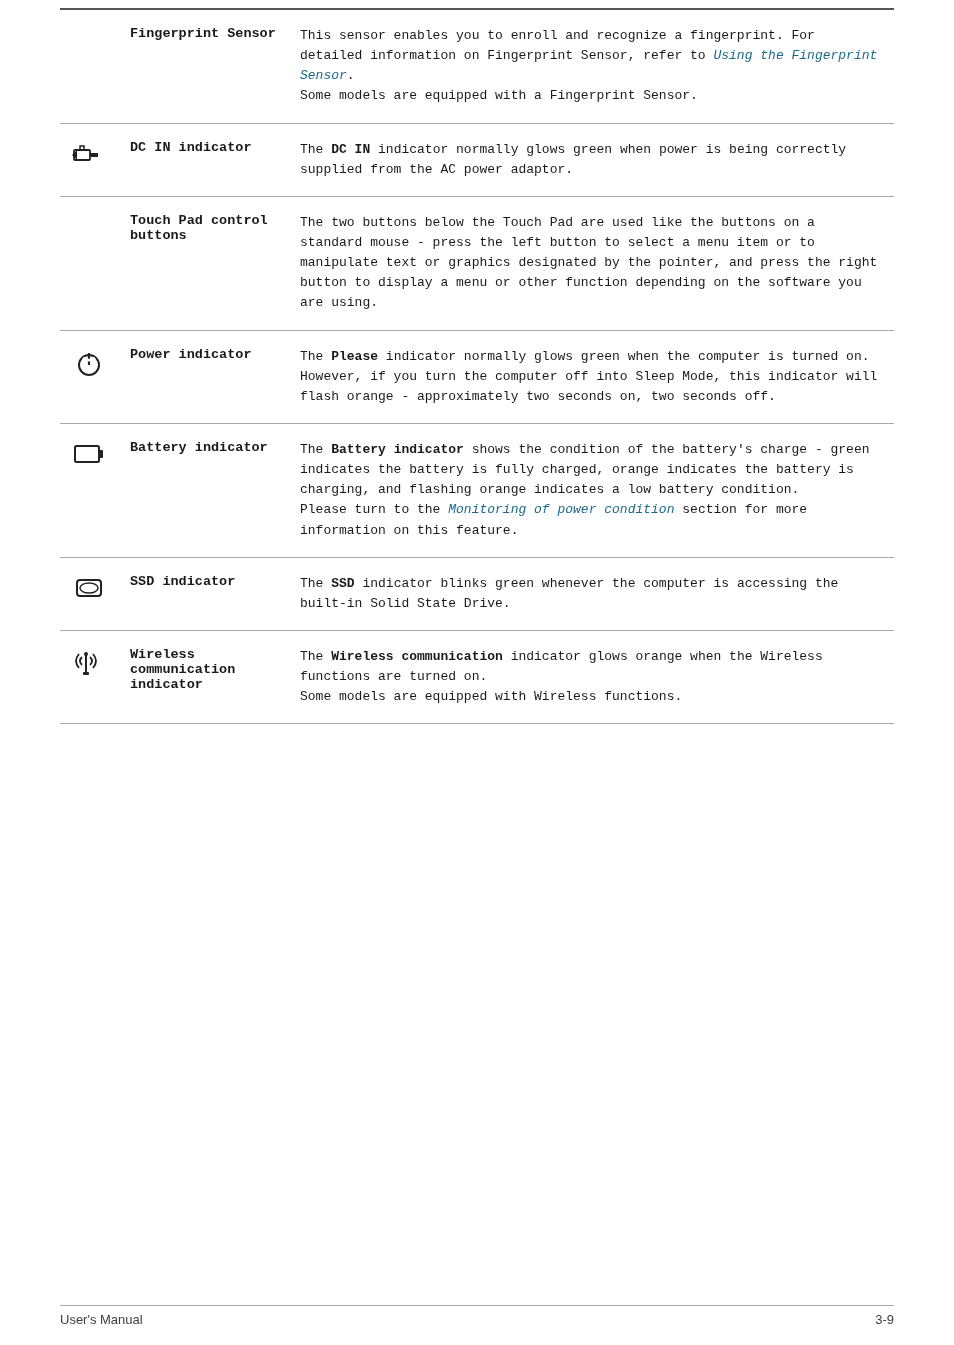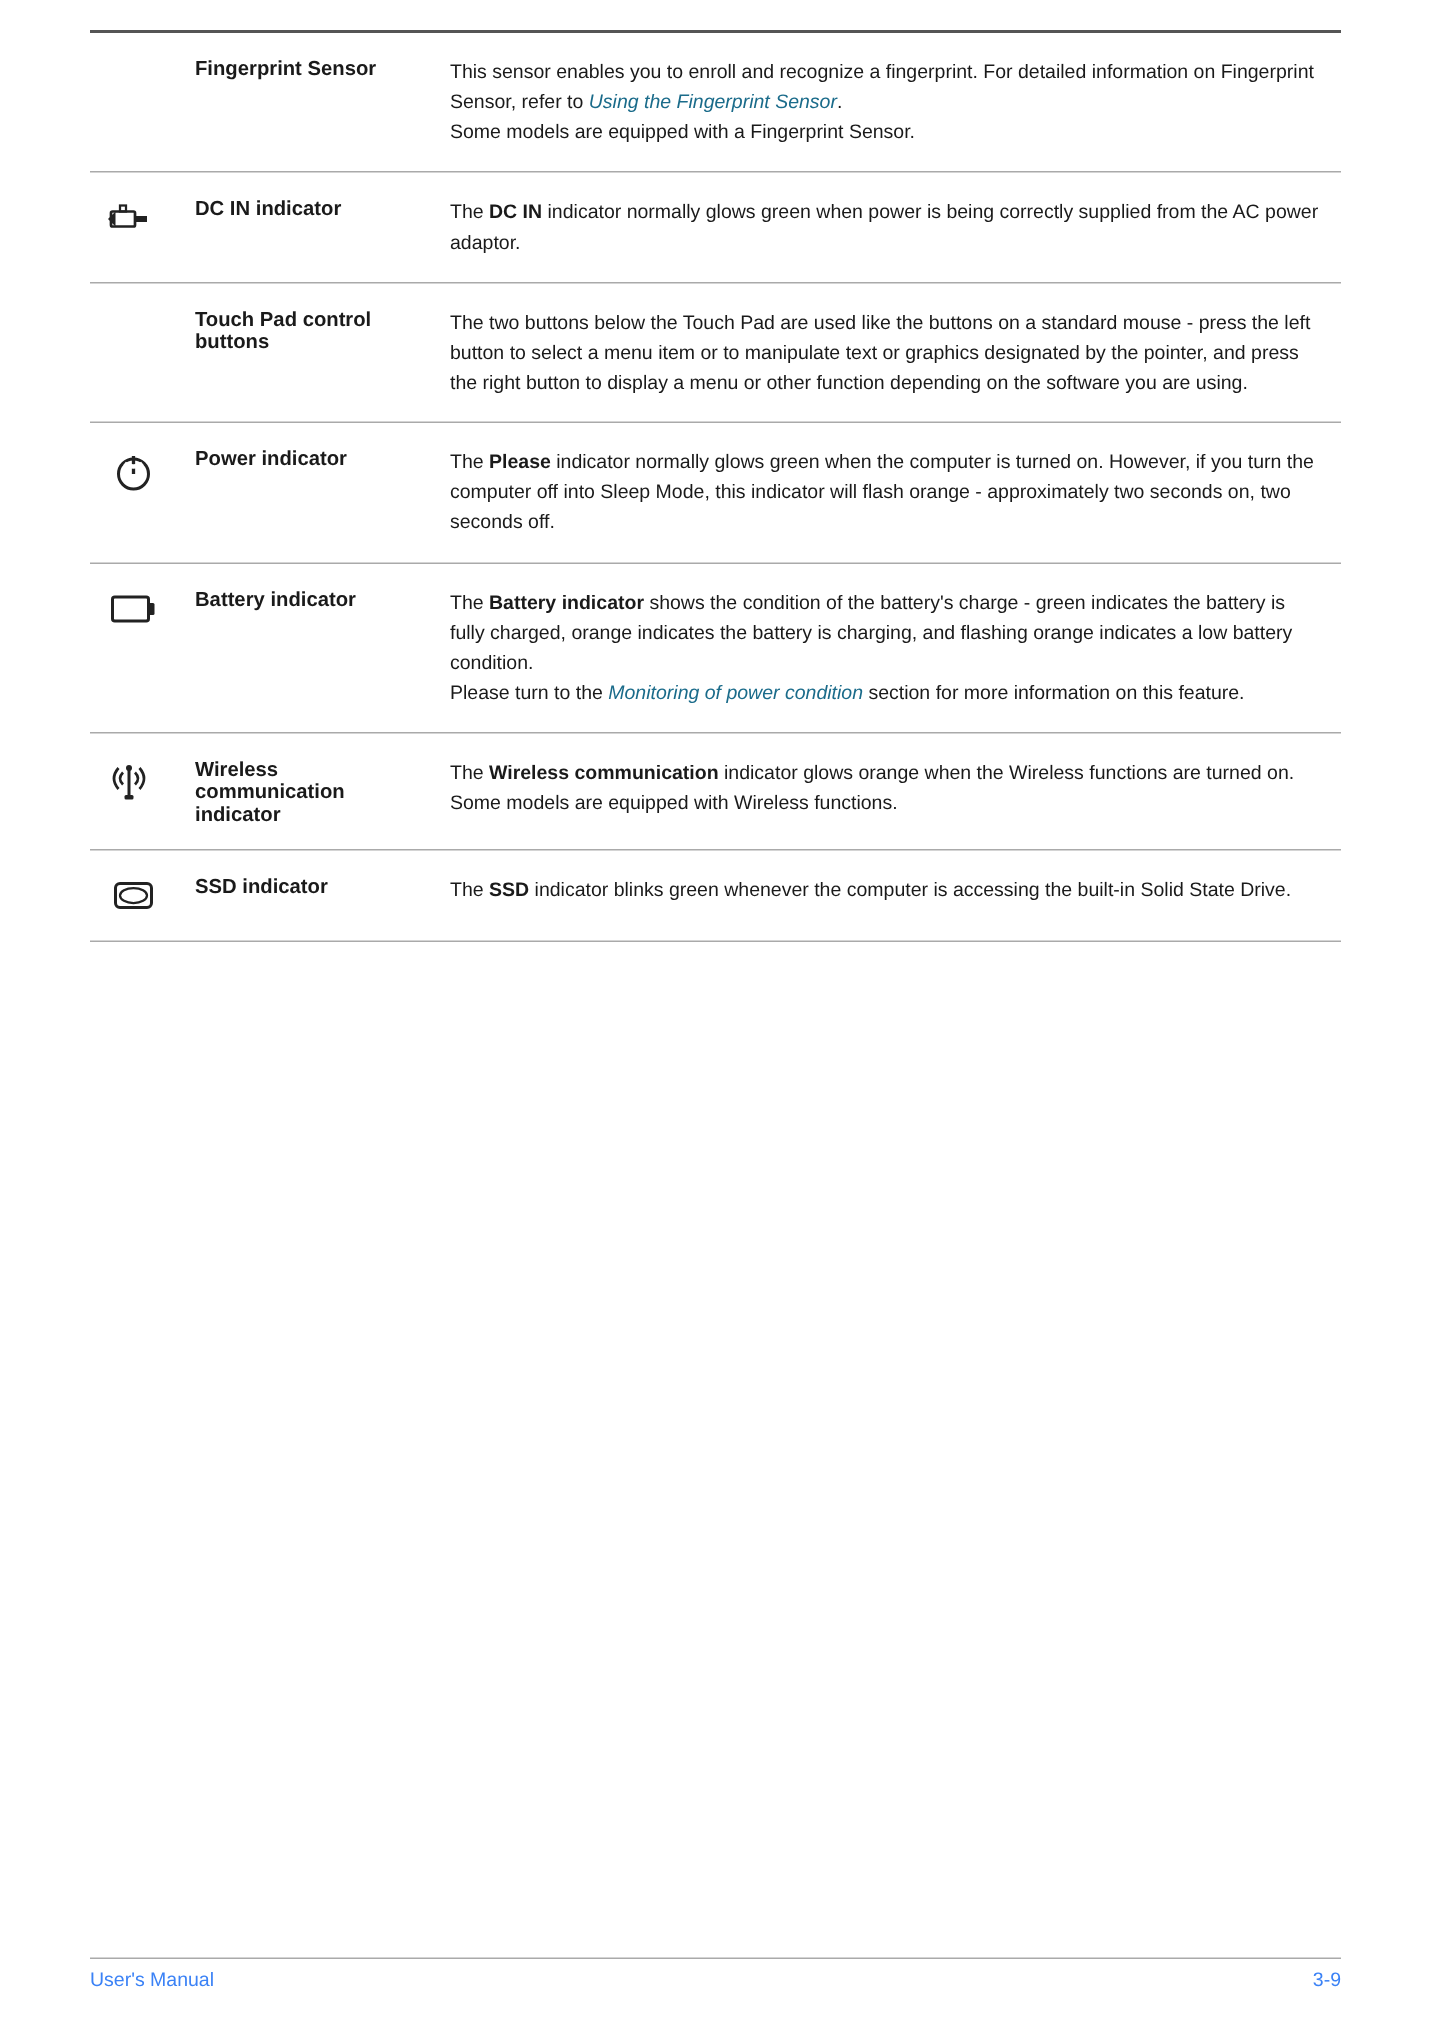--- a/index.html
+++ b/index.html
@@ -8,22 +8,23 @@
       font-family: Arial, Helvetica, sans-serif;
       font-size: 13.5px;
       color: #1a1a1a;
       background: #ffffff;
       width: 954px;
       min-height: 1345px;
       position: relative;
     }
 
     .page-container {
-      padding: 20px 60px 60px 60px;
+      padding: 8px 60px 60px 60px;
       max-width: 954px;
+      font-family: Liberation Mono, monospace;
     }
 
     .top-rule {
       border-top: 2px solid #555;
       margin-bottom: 0;
     }
 
     table.main-table {
       width: 100%;
       border-collapse: collapse;
@@ -72,21 +73,21 @@
     .footer {
       position: absolute;
       bottom: 18px;
       left: 60px;
       right: 60px;
       display: flex;
       justify-content: space-between;
       border-top: 1px solid #aaa;
       padding-top: 6px;
       font-size: 13px;
-      color: #3b82f6;
+      color: #404040;
     }
   </style>
 </head>
 <body>
 
 <div class="page-container">
   <div class="top-rule"></div>
   <table class="main-table">
 
     <tbody>
@@ -169,20 +170,36 @@
         </p>
         <p>
           <span>Please turn to the </span><a class="link-text" href="#">Monitoring of power condition</a><span> section for more information on this feature.</span>
         </p>
       </td>
     </tr>
 
     <tr>
       <td class="col-icon">
         
+        <svg class="icon-svg" width="30" height="28" viewBox="0 0 30 28">
+          <rect x="3" y="6" width="24" height="16" rx="3" fill="none" stroke="#222" stroke-width="2"></rect>
+          <ellipse cx="15" cy="14" rx="9" ry="5" fill="none" stroke="#222" stroke-width="1.5"></ellipse>
+        </svg>
+      </td>
+      <td class="col-name">SSD indicator</td>
+      <td class="col-desc">
+        <p>
+          <span>The </span><strong>SSD</strong><span> indicator blinks green whenever the computer is accessing the built-in Solid State Drive.</span>
+        </p>
+      </td>
+    </tr>
+
+    <tr>
+      <td class="col-icon">
+        
         <svg class="icon-svg" width="34" height="34" viewBox="0 0 34 34">
 
           <line x1="14" y1="8" x2="14" y2="26" stroke="#222" stroke-width="2"></line>
 
           <rect x="11" y="25" width="6" height="3" rx="1" fill="#222"></rect>
 
           <path d="M10,18 Q6,14 10,10" fill="none" stroke="#222" stroke-width="1.8"></path>
 
           <path d="M7,21 Q1,14 7,7" fill="none" stroke="#222" stroke-width="1.8"></path>
 
@@ -199,36 +216,20 @@
         <span>indicator</span>
       </td>
       <td class="col-desc">
         <p>
           <span>The </span><strong>Wireless communication</strong><span> indicator glows orange when the Wireless functions are turned on.</span>
         </p>
         <p>Some models are equipped with Wireless functions.</p>
       </td>
     </tr>
 
-    <tr>
-      <td class="col-icon">
-        
-        <svg class="icon-svg" width="30" height="28" viewBox="0 0 30 28">
-          <rect x="3" y="6" width="24" height="16" rx="3" fill="none" stroke="#222" stroke-width="2"></rect>
-          <ellipse cx="15" cy="14" rx="9" ry="5" fill="none" stroke="#222" stroke-width="1.5"></ellipse>
-        </svg>
-      </td>
-      <td class="col-name">SSD indicator</td>
-      <td class="col-desc">
-        <p>
-          <span>The </span><strong>SSD</strong><span> indicator blinks green whenever the computer is accessing the built-in Solid State Drive.</span>
-        </p>
-      </td>
-    </tr>
-
   </tbody>
     </table>
 </div>
 
 <div class="footer">
   <span>User's Manual</span>
   <span>3-9</span>
 </div>
 
 </body></html>

